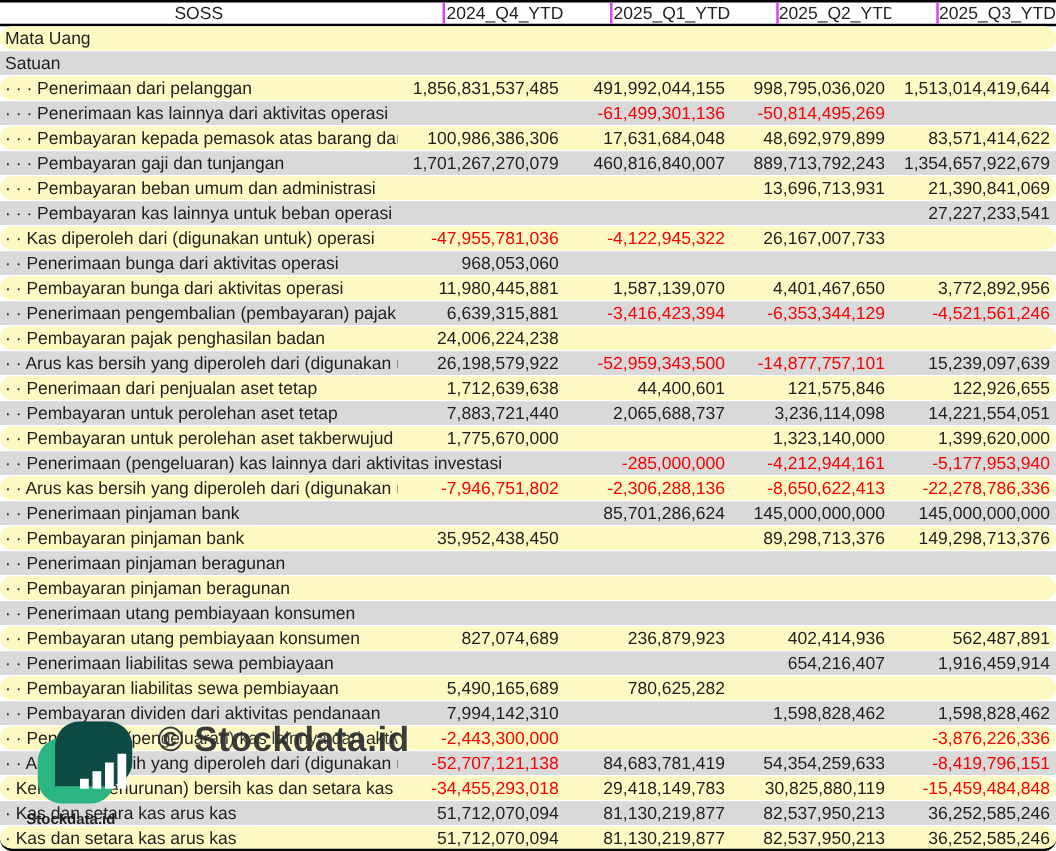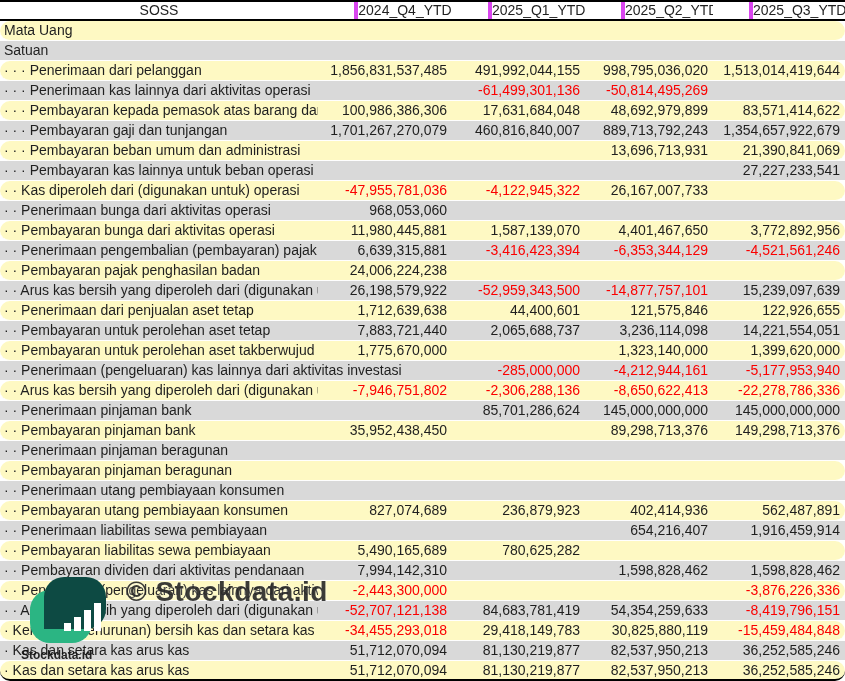--- a/index.html
+++ b/index.html
@@ -10,21 +10,21 @@
   }
   .hdr-row{
     display:grid;grid-template-columns:318px 134px 133px 128px 132px;
     height:21px;box-sizing:border-box;background:#fff;
     border-top:2px solid #000;border-bottom:2px solid #000;
   }
   .hdr-cell{
     font-weight:normal;font-size:14px;line-height:17px;text-align:center;
     white-space:nowrap;overflow:hidden;box-sizing:border-box;
   }
-  .hdr-cell.period{border-left:4px solid #d946ef;margin-left:36px;}
+  .hdr-cell.period{border-left:2px solid #d946ef;margin-left:36px;}
   .row{
     display:grid;grid-template-columns:318px 134px 133px 128px 132px;
     height:20px;box-sizing:border-box;border-bottom:1px solid #fff;
   }
   .row.light{background:#fef9c3;border-radius:10px;}
   .row.dark{background:#d9d9d9;}
   .row:last-child{border-bottom:2px solid #000;}
   .cell{
     font-size:14px;line-height:19px;white-space:nowrap;
     box-sizing:border-box;overflow:hidden;

